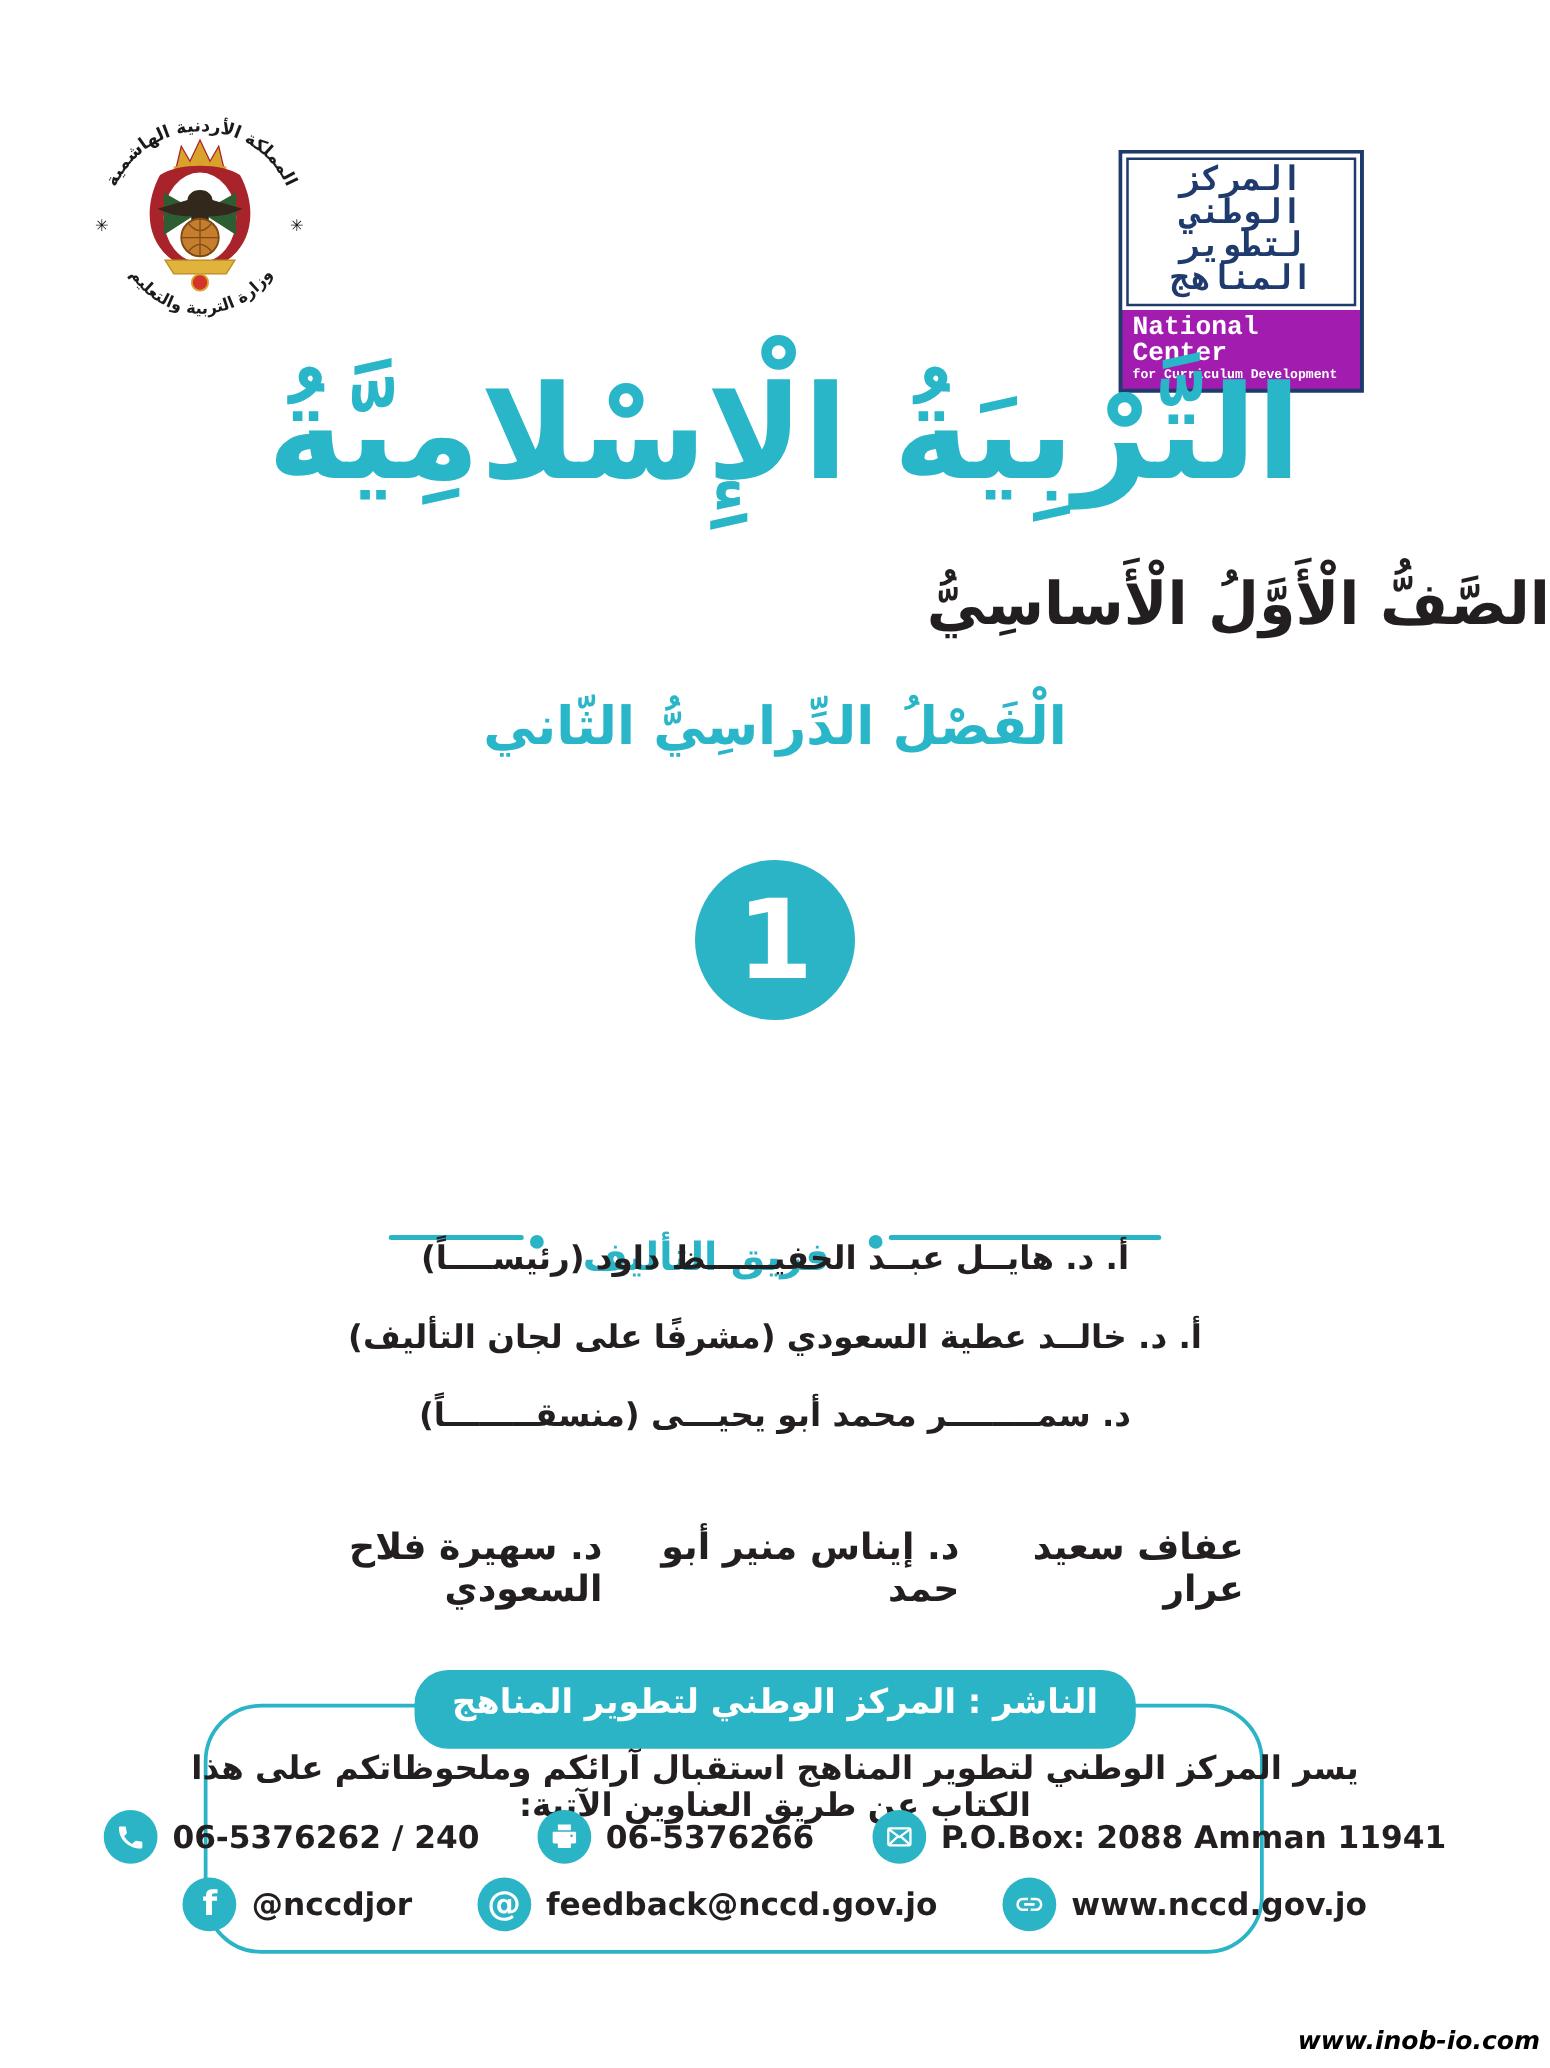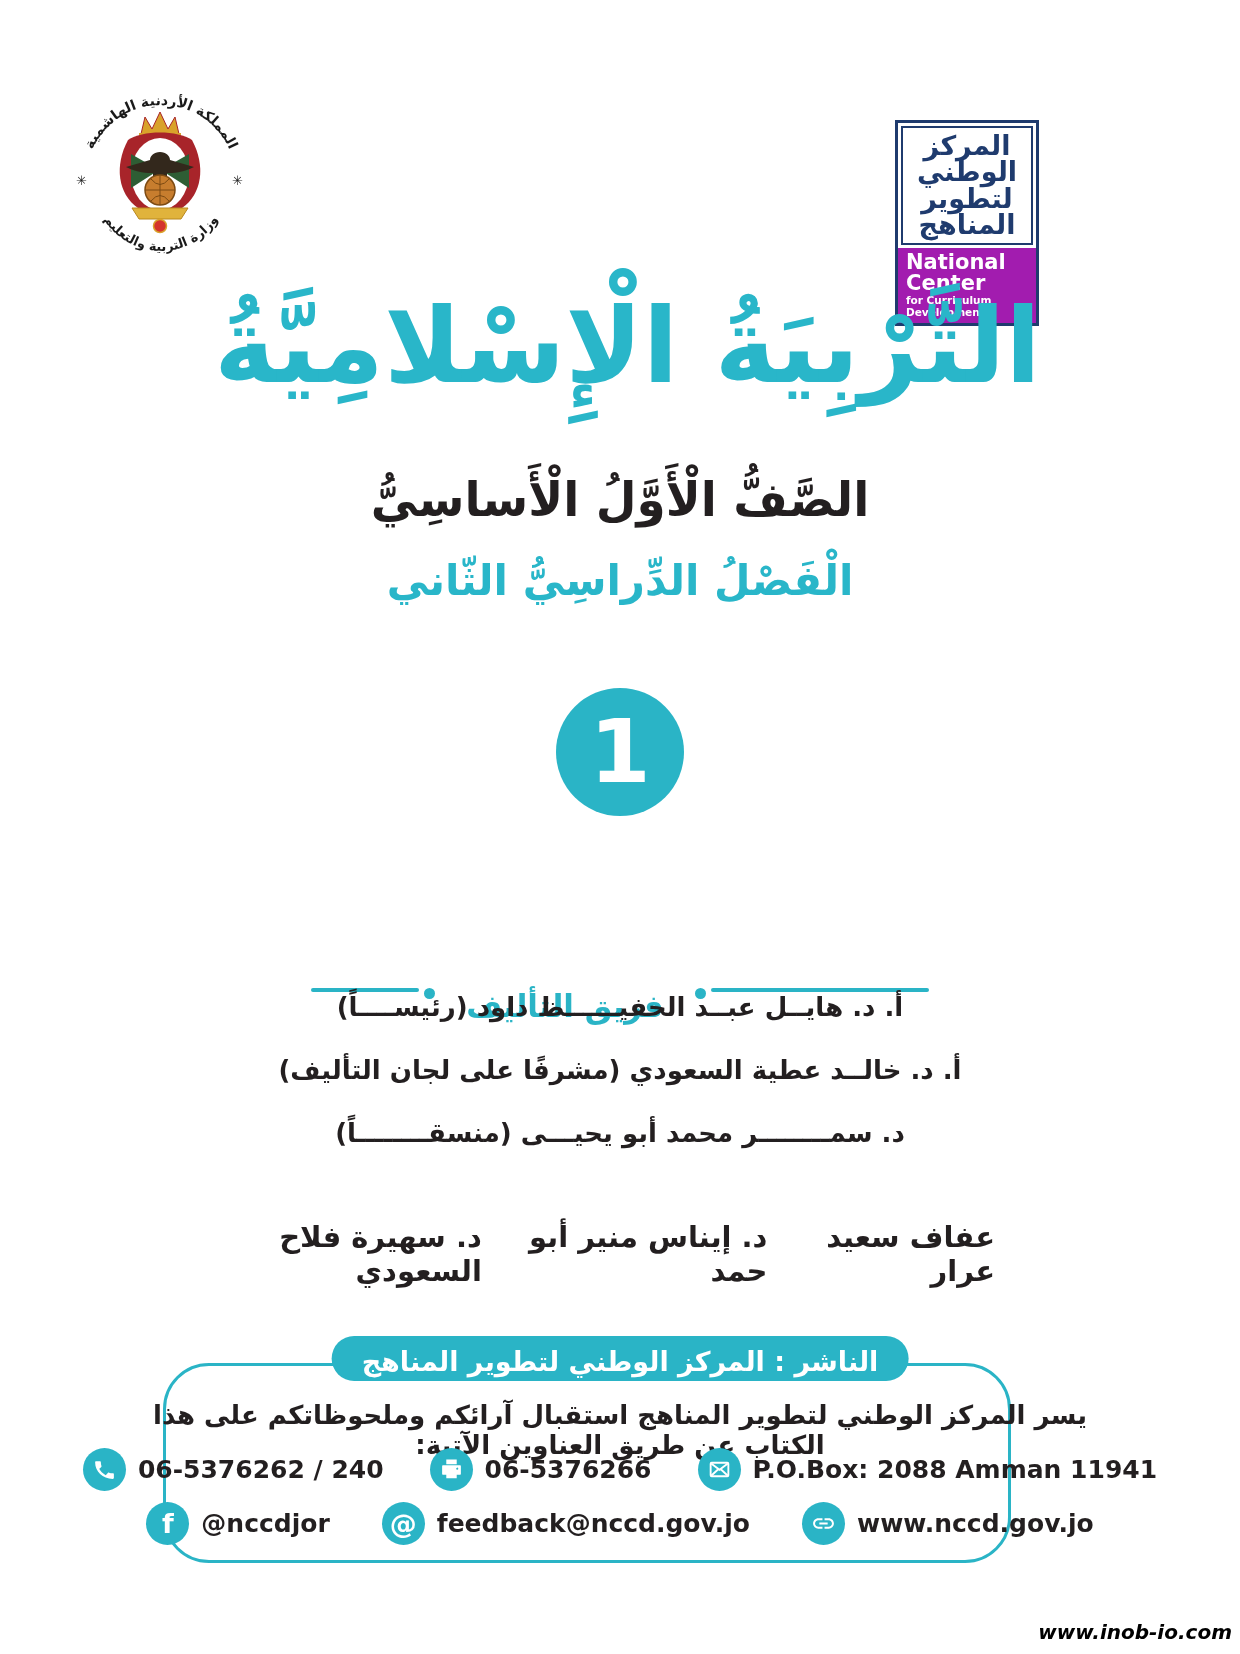--- a/index.html
+++ b/index.html
@@ -3,34 +3,34 @@
 <meta charset="utf-8">
 <style>
   html,body{margin:0;padding:0;background:#fff;}
   .page{position:relative;width:1240px;height:1654px;background:#ffffff;overflow:hidden;
         font-family:"DejaVu Sans", sans-serif;color:#231f20;}
 
   
   .emblem{position:absolute;left:68px;top:80px;width:186px;height:190px;}
 
   
-  .nccd{position:absolute;left:895px;top:120px;width:144px;background:#1f3b6e;
-        border:3px solid #1f3b6e;box-sizing:border-box;}
+  .nccd{position:absolute;left:895px;top:120px;width:196px;background:#1f3b6e;
+        border:3px solid #1f3b6e;box-sizing:border-box;font-family:Liberation Mono, monospace;}
   .nccd-kufic{background:#ffffff;border:3px solid #ffffff;outline:2px solid #1f3b6e;
         outline-offset:-5px;color:#1f3b6e;text-align:center;font-weight:bold;
         font-size:27px;line-height:0.98;letter-spacing:-1px;padding:7px 2px 6px;
         transform-origin:top;direction:rtl;}
   .nccd-band{background:#a21caf;color:#fff;text-align:left;padding:4px 8px 5px;}
   .nccd-band .t1{font-size:21px;font-weight:bold;line-height:1.0;}
   .nccd-band .t2{font-size:10.5px;font-weight:bold;line-height:1.15;}
 
   
   .main-title{position:absolute;top:268px;left:0;right:0;text-align:center;direction:rtl;
         color:#29b6c9;font-size:104px;font-weight:bold;line-height:1.5;margin-left:15px;}
-  .grade{position:absolute;top:472px;left:0;right:0;text-align:center;direction:rtl;
+  .grade{position:absolute;top:456px;left:0;right:0;text-align:right;direction:rtl;
         color:#231f20;font-size:47px;font-weight:bold;}
   .semester{position:absolute;top:556px;left:0;right:0;text-align:center;direction:rtl;
         color:#29b6c9;font-size:42px;font-weight:bold;}
   .part-circle{position:absolute;left:556px;top:688px;width:128px;height:128px;border-radius:50%;
         background:#2ab4c6;display:flex;align-items:center;justify-content:center;}
   .part-circle span{color:#fff;font-size:88px;font-weight:bold;line-height:1;}
 
   
   .team-head{position:absolute;top:988px;left:0;right:0;display:flex;
         justify-content:center;}
@@ -43,21 +43,21 @@
   .authors{position:absolute;top:992px;left:0;right:0;text-align:center;direction:rtl;}
   .authors .a-line{font-size:26px;font-weight:600;margin-bottom:33px;color:#231f20;}
   .authors-row{position:absolute;top:1220px;left:165px;width:830px;display:flex;
         flex-direction:row-reverse;justify-content:space-between;direction:ltr;}
   .authors-row .a-name{font-size:29px;font-weight:600;direction:rtl;color:#231f20;}
 
   
   .pub-box{position:absolute;left:163px;top:1363px;width:848px;height:200px;box-sizing:border-box;
         border:3px solid #2ab4c6;border-radius:46px;background:#fff;}
   .pub-badge{position:absolute;top:1336px;left:50%;transform:translateX(-50%);
-        background:#2ab4c6;color:#fff;border-radius:27px;height:45px;line-height:51px;
+        background:#2ab4c6;color:#fff;border-radius:27px;height:63px;line-height:51px;
         padding:0 30px;font-size:27px;font-weight:bold;direction:rtl;white-space:nowrap;}
   .pub-intro{position:absolute;top:1400px;left:150px;right:150px;text-align:center;direction:rtl;
         font-size:26px;font-weight:600;color:#231f20;}
   .contacts{position:absolute;left:0;right:0;display:flex;justify-content:center;
         align-items:center;}
   .contacts.r1{top:1448px;gap:46px;}
   .contacts.r2{top:1502px;gap:52px;}
   .c-item{display:flex;align-items:center;gap:12px;font-size:25px;font-weight:bold;color:#231f20;}
   .c-ico{width:43px;height:43px;border-radius:50%;background:#2ab4c6;color:#fff;flex:0 0 auto;
         display:flex;align-items:center;justify-content:center;font-weight:bold;}

